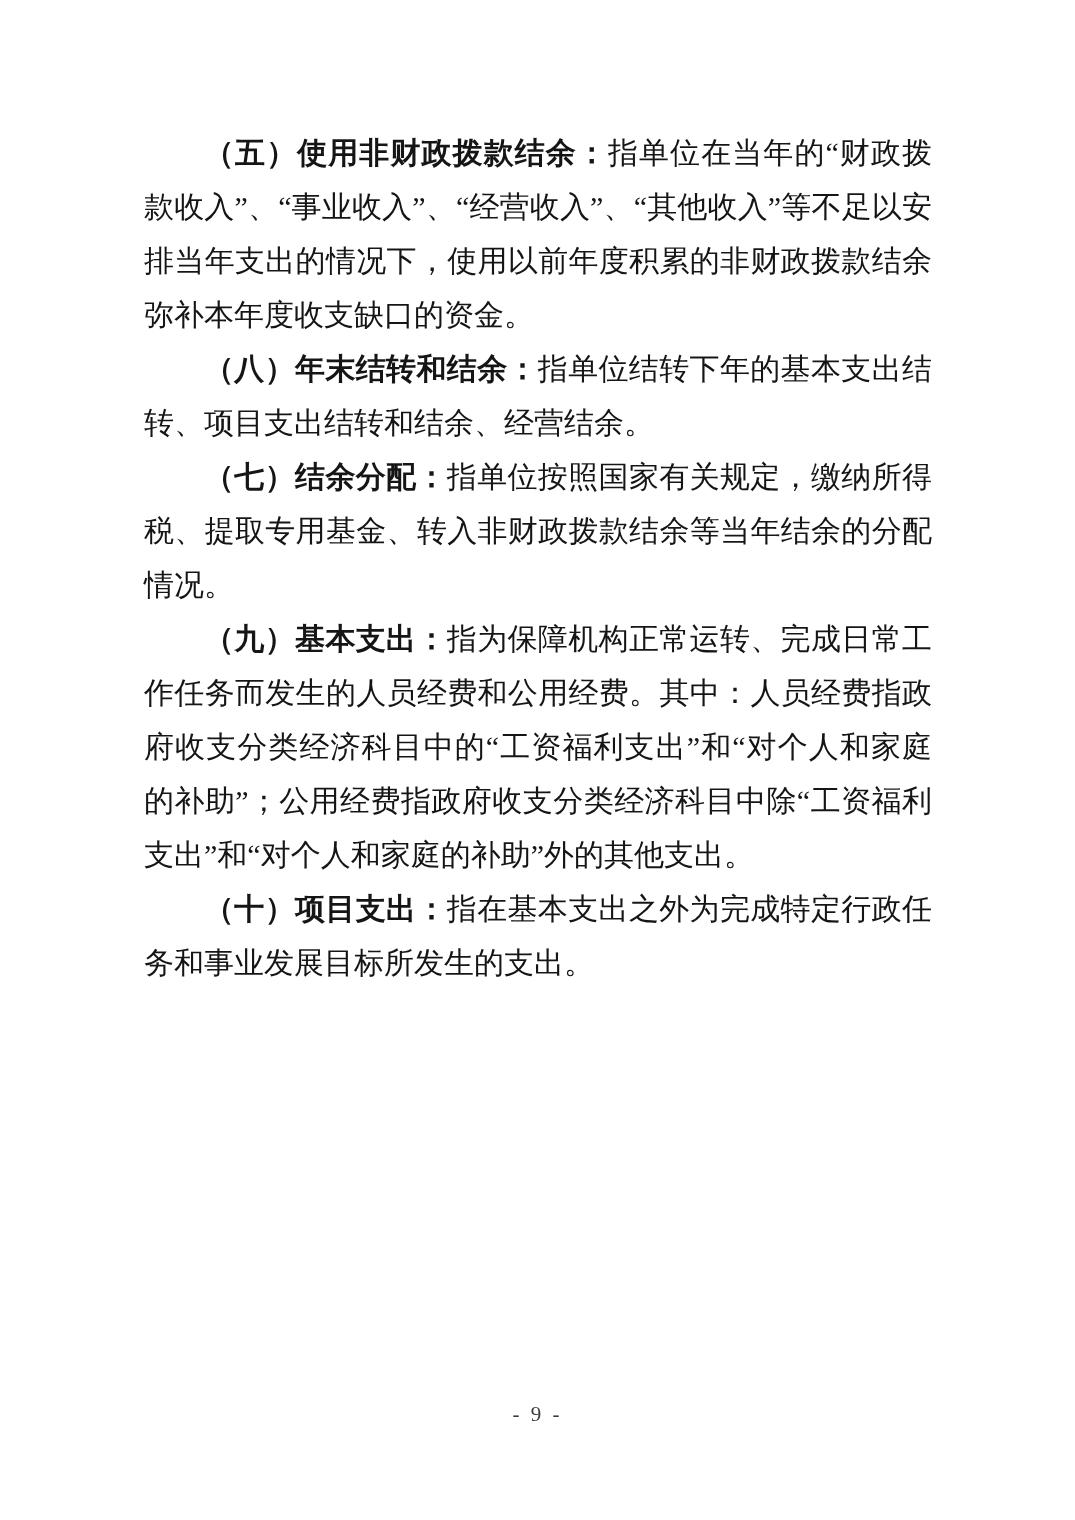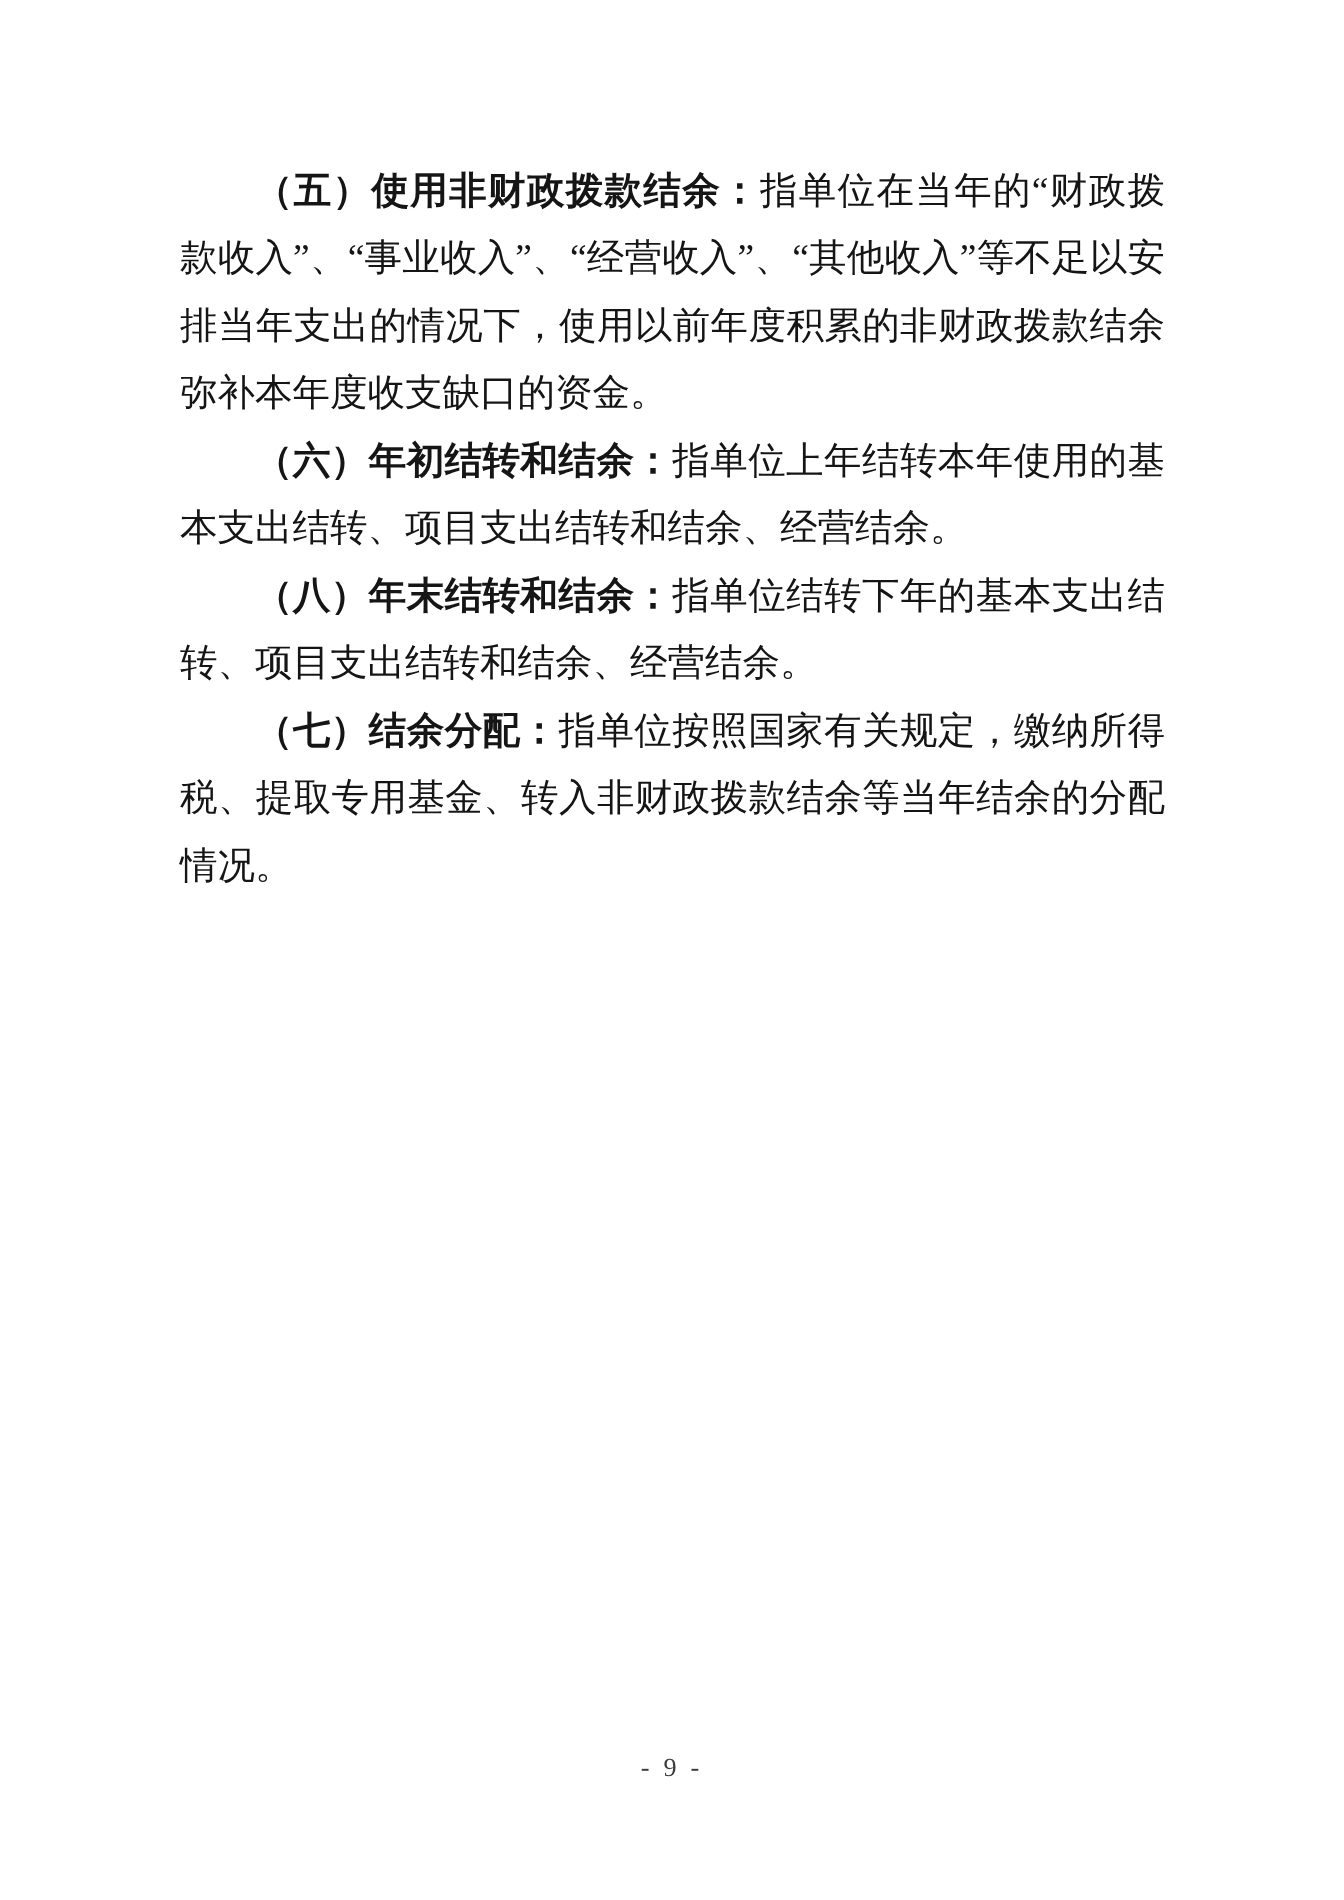--- a/index.html
+++ b/index.html
@@ -47,26 +47,27 @@
   }
 </style>
 </head>
 <body>
 
 <div class="page">
   <div class="content">
 
     <p class="para"><span class="lead">（五）使用非财政拨款结余：</span><span>指单位在当年的“财政拨款收入”、“事业收入”、“经营收入”、“其他收入”等不足以安排当年支出的情况下，使用以前年度积累的非财政拨款结余弥补本年度收支缺口的资金。</span></p>
 
-    <p class="para"><span class="lead">（六）年初结转和结余：</span><span>指单位上年结转本年使用的基本支出结转、项目支出结转和结余、经营结余。</span></p>
 
     <p class="para"><span class="lead">（八）年末结转和结余：</span><span>指单位结转下年的基本支出结转、项目支出结转和结余、经营结余。</span></p>
 
     <p class="para"><span class="lead">（七）结余分配：</span><span>指单位按照国家有关规定，缴纳所得税、提取专用基金、转入非财政拨款结余等当年结余的分配情况。</span></p>
 
+    <p class="para"><span class="lead">（九）基本支出：</span><span>指为保障机构正常运转、完成日常工作任务而发生的人员经费和公用经费。其中：人员经费指政府收支分类经济科目中的“工资福利支出”和“对个人和家庭的补助”；公用经费指政府收支分类经济科目中除“工资福利支出”和“对个人和家庭的补助”外的其他支出。</span></p>
 
+    <p class="para"><span class="lead">（十）项目支出：</span><span>指在基本支出之外为完成特定行政任务和事业发展目标所发生的支出。</span></p>
 
 
 
   </div>
 
   <div class="footer">- 9 -</div>
 </div>
 
 </body></html>

